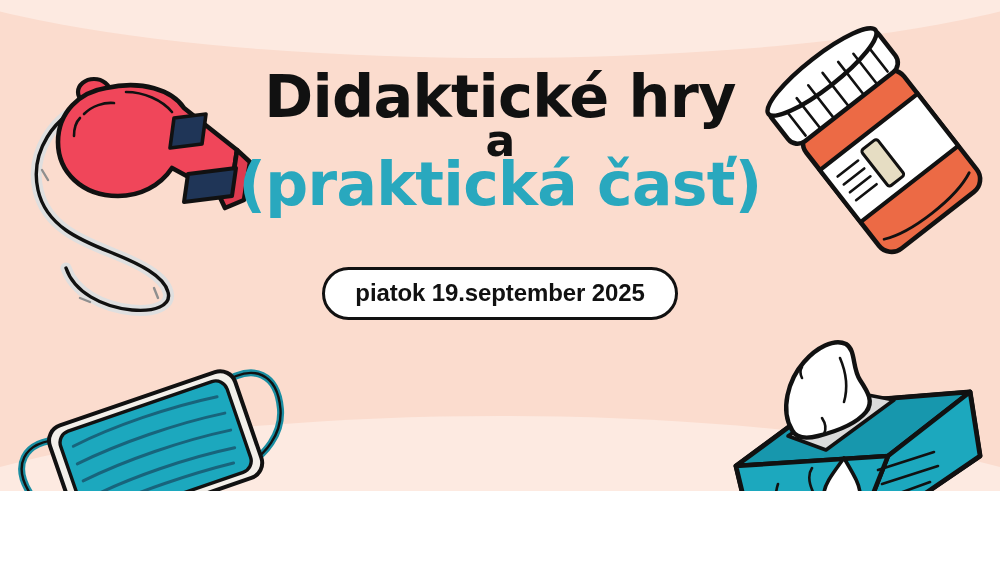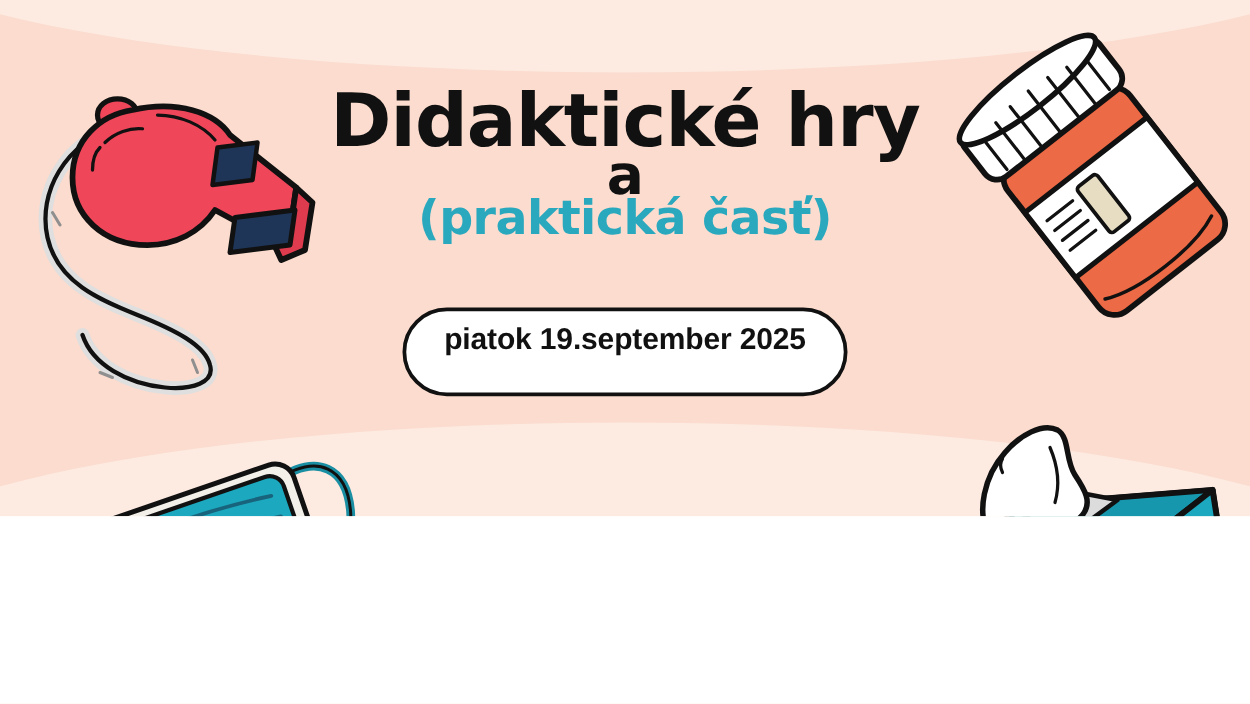--- a/index.html
+++ b/index.html
@@ -8,21 +8,21 @@
     padding: 0;
     background: #ffffff;
   }
   body {
     font-family: "DejaVu Sans", sans-serif;
   }
 
   #poster {
     position: relative;
     width: 1000px;
-    height: 413px;
+    height: 491px;
     overflow: hidden;
     background: #fbdcce;
   }
 
   
   .bg-arc {
     position: absolute;
     background: #fdeae1;
     border-radius: 50%;
     pointer-events: none;
@@ -62,33 +62,33 @@
     white-space: nowrap;
     line-height: 0.93;
   }
   .title-line-1 { font-size: 59px; }
   .title-line-2 { font-size: 44px; margin-top: -4px; }
   .title-line-3 { font-size: 59px; margin-top: -6px; }
 
   .subtitle-line {
     color: #29a8be;
     font-weight: bold;
-    font-size: 38px;
+    font-size: 60px;
     letter-spacing: -0.012em;
     line-height: 0.95;
     white-space: nowrap;
     margin-top: -6px;
   }
 
   .date-pill {
     margin-top: 54px;
     background: #ffffff;
     border: 3px solid #111111;
     border-radius: 999px;
-    padding: 9px 30px 28px 30px;
+    padding: 9px 30px 10px 30px;
     color: #111111;
     font-size: 24px;
     font-weight: bold;
     letter-spacing: -0.005em;
     white-space: nowrap;
     font-family: "Liberation Sans", sans-serif;
   }
 
   
   .illus {

